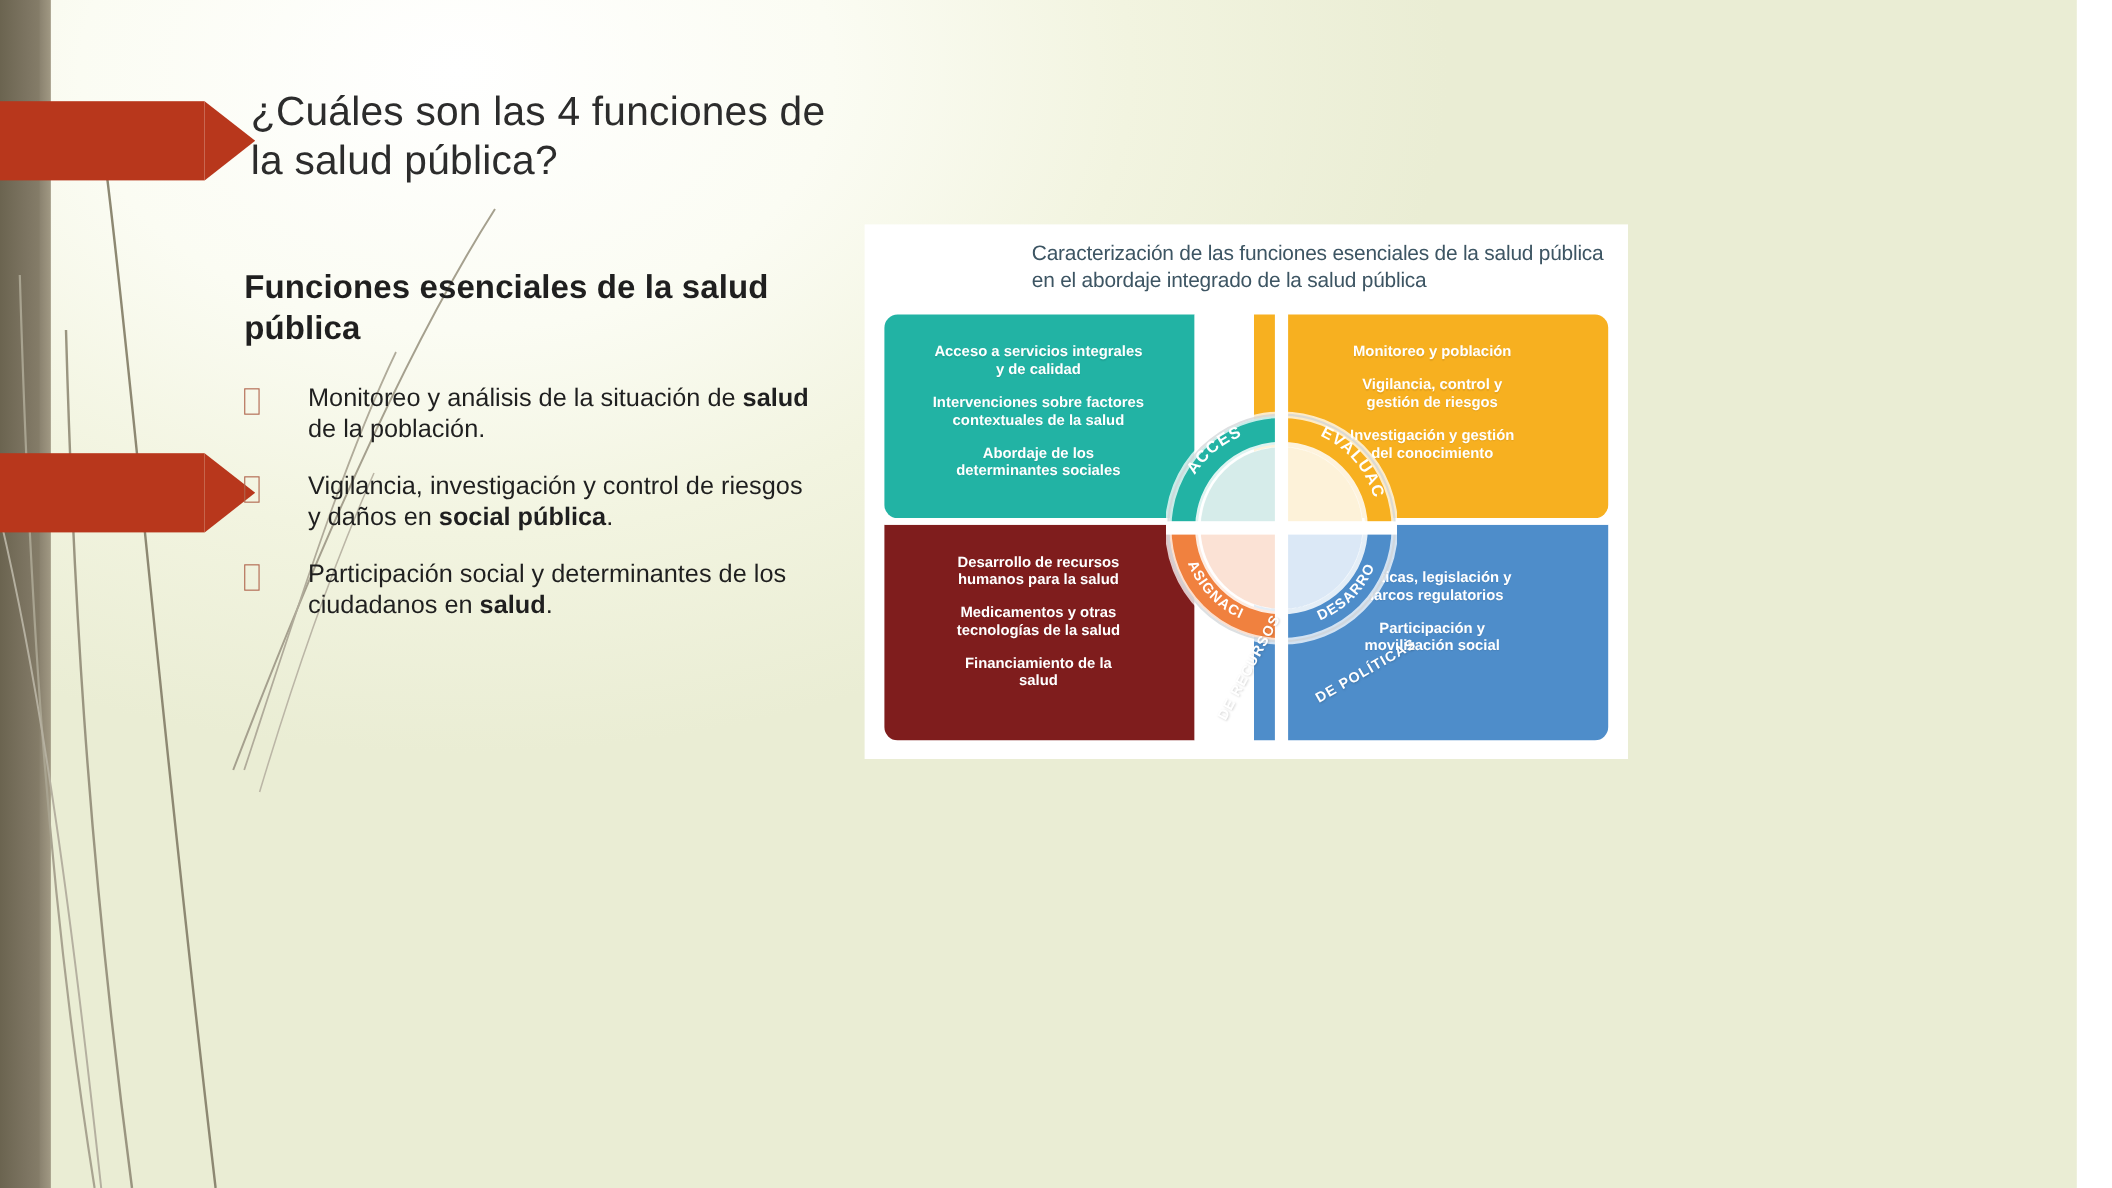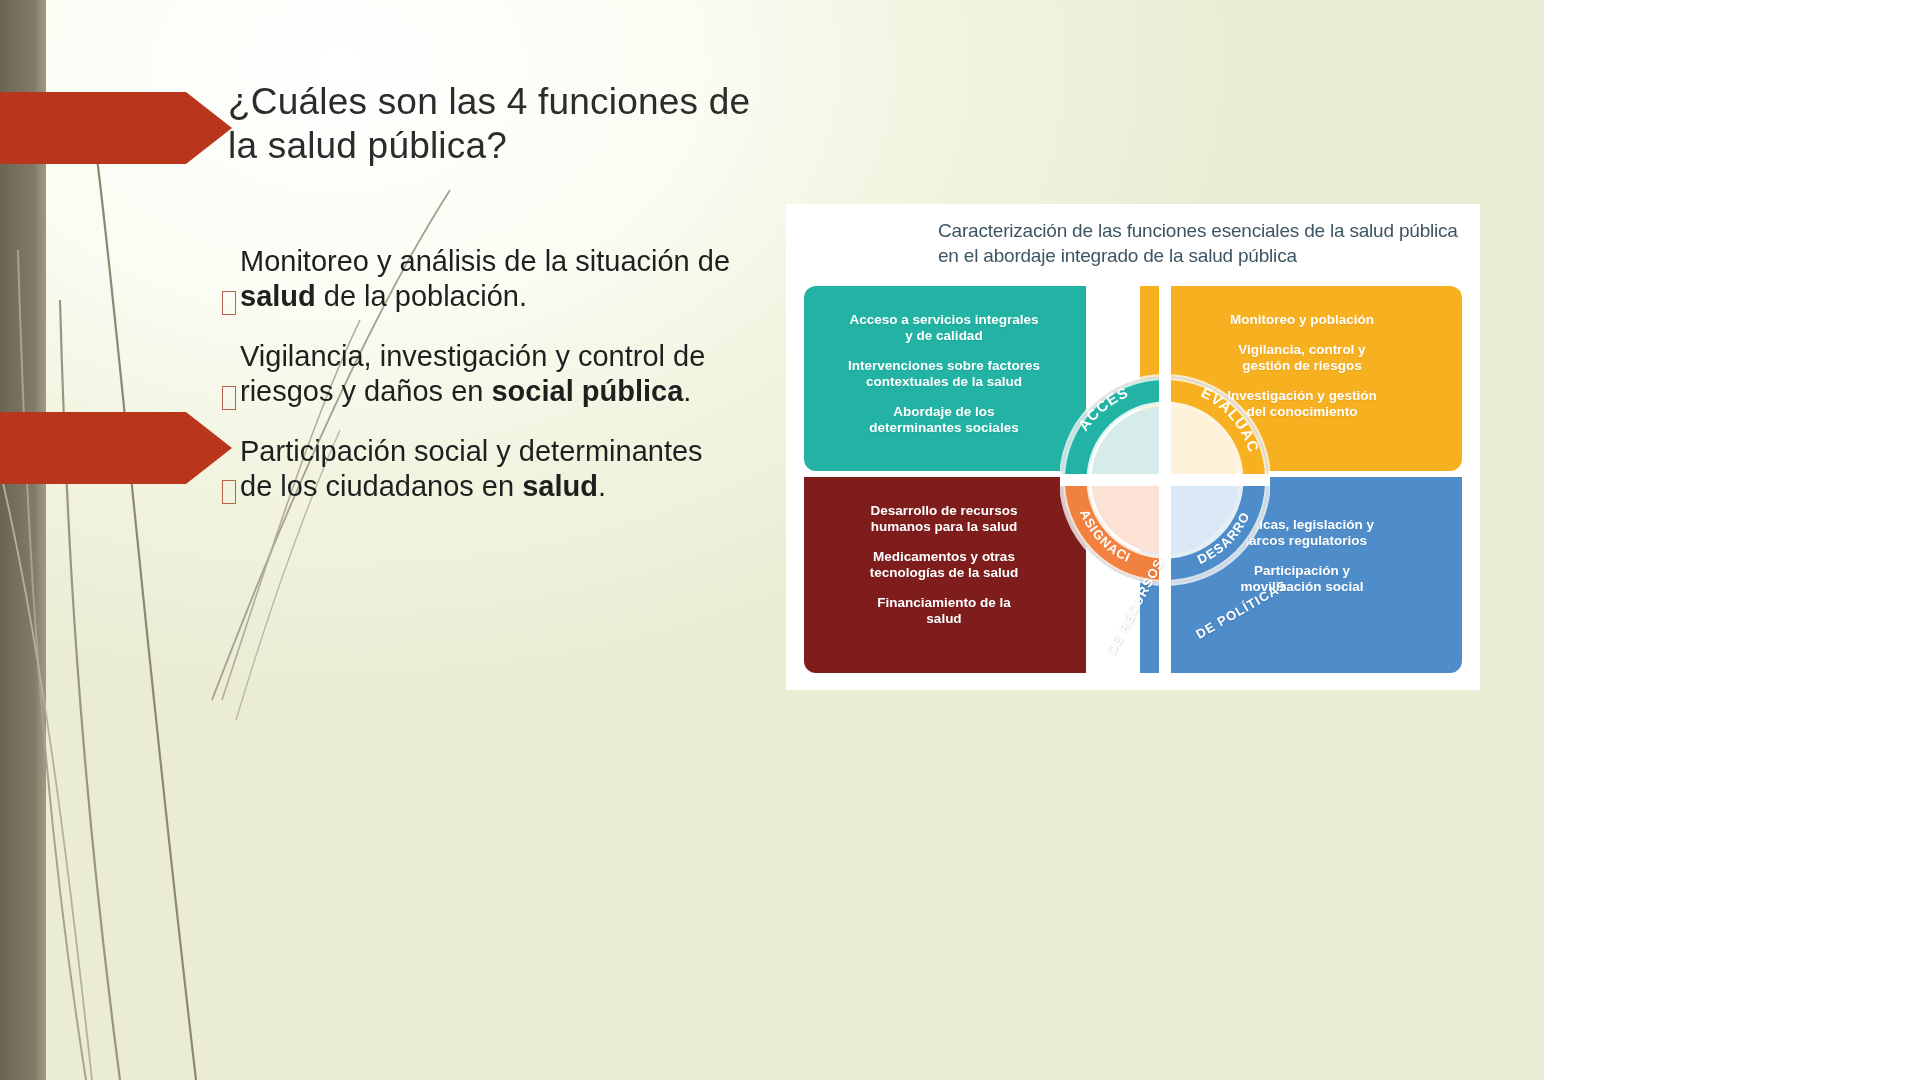--- a/index.html
+++ b/index.html
@@ -2,21 +2,21 @@
 <html><head>
 <meta charset="utf-8">
 <style>
   html,body{margin:0;padding:0;}
   body{
     width:1920px;height:1080px;overflow:hidden;
     font-family:"Liberation Sans", sans-serif;
     background:#ffffff;
   }
   #slide{
-    position:relative;width:1544px;height:1080px;
+    position:relative;width:1888px;height:1080px;
     background:
       radial-gradient(ellipse 900px 620px at 22% 6%, #ffffff 0%, #fbfcf3 38%, #f2f4e0 68%, #eaedd4 100%);
     overflow:hidden;
   }
 
   
   .leftbar{
     position:absolute;left:0;top:0;width:46px;height:1080px;
     background:linear-gradient(90deg,#6b6450 0%,#7d7562 55%,#8c846f 100%);
   }
@@ -50,22 +50,22 @@
 
   
   #body-block{
     position:absolute;left:222px;top:244px;width:520px;color:#1f1f1f;
   }
   #lead{
     font-size:30px;line-height:1.22;font-weight:bold;margin-bottom:30px;
     letter-spacing:.1px;
   }
   .bullet{
-    display:flex;align-items:flex-end;margin-bottom:24px;
-    font-size:29px;line-height:1.22;
+    display:flex;align-items:flex-start;margin-bottom:24px;
+    font-size:23px;line-height:1.22;gap:40px;
   }
   .tofu{
     flex:0 0 auto;display:inline-block;
     width:14px;height:24px;margin-top:6px;margin-right:4px;
     border:1.6px solid #b0644c;box-sizing:border-box;background:transparent;
   }
   .btext{flex:1 1 auto;}
   .btext b{font-weight:bold;}
 
   
@@ -132,20 +132,21 @@
     <path d="M360,320 C312,420 268,560 222,700" stroke="#b0ab9a" stroke-width="1.6" fill="none"></path>
     <path d="M340,430 C300,520 266,620 236,720" stroke="#bbb6a6" stroke-width="1.4" fill="none"></path>
   </svg>
 
   <div class="arrow" id="arrow-top"></div>
   <div class="arrow" id="arrow-mid"></div>
 
   <div id="title">¿Cuáles son las 4 funciones de la salud pública?</div>
 
   <div id="body-block">
+    <div id="lead">Funciones esenciales de la salud pública</div>
 
     <div class="bullet">
       <span class="tofu"></span>
       <span class="btext"><span>Monitoreo y análisis de la situación de </span><b>salud</b><span> de la población.</span></span>
     </div>
     <div class="bullet">
       <span class="tofu"></span>
       <span class="btext"><span>Vigilancia, investigación y control de riesgos y daños en </span><b>social pública</b><span>.</span></span>
     </div>
     <div class="bullet">

